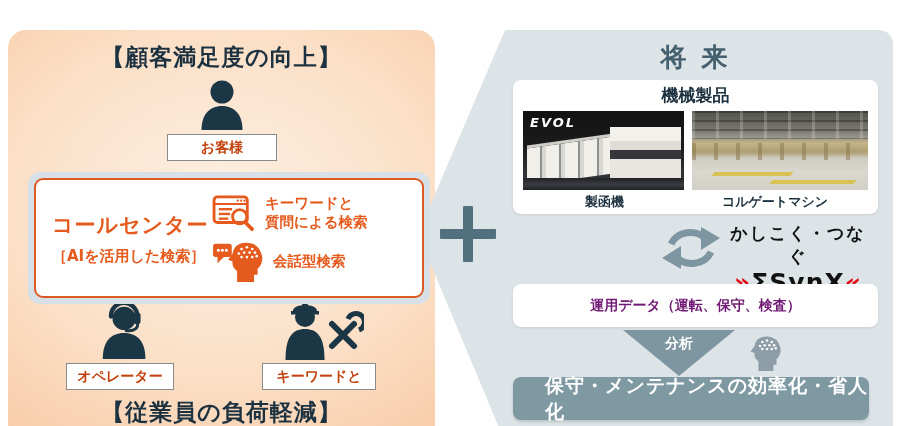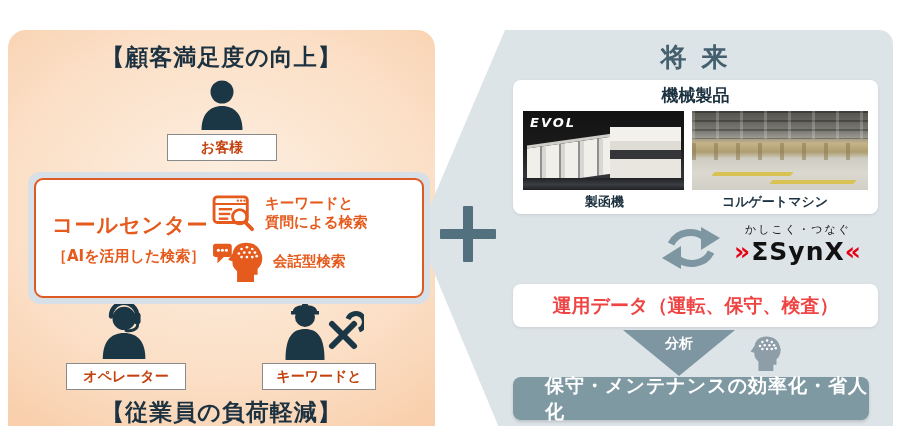--- a/index.html
+++ b/index.html
@@ -24,21 +24,21 @@
     position:absolute; background:#ffffff; border:1px solid #8a8a8a;
     color:#c2410c; font-weight:bold; font-size:14px; text-align:center;
     display:flex; align-items:center; justify-content:center;
   }
   .icon-navy { color:#1b3645; position:absolute; }
   .icon-navy svg { display:block; width:100%; height:100%; }
 
   .customer-icon { left:187px; top:50px; width:54px; height:50px; }
   .customer-label { left:159px; top:104px; width:110px; height:27px; }
   .operator-icon { left:88px; top:272px; width:62px; height:58px; }
-  .operator-label { left:58px; top:333px; width:120px; height:27px; }
+  .operator-label { left:58px; top:333px; width:108px; height:27px; }
   .service-icon { left:270px; top:268px; width:86px; height:62px; }
   .service-label { left:254px; top:333px; width:114px; height:27px; }
 
   
   .cc-halo {
     position:absolute; left:28px; top:150px; width:402px; height:132px;
     background:#d6e0e6; border-radius:12px; padding:6px; z-index:5;
   }
   .cc-box {
     width:100%; height:100%; background:#ffffff; border:2px solid #dd5a22;
@@ -89,28 +89,28 @@
     background:repeating-linear-gradient(90deg,rgba(235,235,230,.22) 0 3px,transparent 3px 24px),
                repeating-linear-gradient(180deg,rgba(0,0,0,.28) 0 2px,transparent 2px 9px); }
   .corr-machines { position:absolute; top:40%; left:0; right:0; height:22%;
     background:repeating-linear-gradient(90deg,rgba(140,122,80,.55) 0 4px,transparent 4px 22px); }
   .corr-stripe1 { position:absolute; bottom:14px; left:12%; width:45%; height:4px; background:#d9c254; transform:skewX(-40deg); }
   .corr-stripe2 { position:absolute; bottom:6px; left:45%; width:48%; height:4px; background:#d9c254; transform:skewX(-40deg); }
 
   .sync-icon { position:absolute; left:238px; top:190px; width:70px; height:56px; color:#7e96a1; }
   .sync-icon svg { display:block; width:100%; height:100%; }
   .synx-block { position:absolute; left:303px; top:192px; width:154px; text-align:center; }
-  .synx-tagline { color:#111111; font-weight:normal; font-size:11px; letter-spacing:2px; }
+  .synx-tagline { color:#111111; font-weight:bold; font-size:17px; letter-spacing:2px; }
   .synx-logo { margin-top:1px; font-weight:bold; font-size:25px; color:#111111; letter-spacing:1px; line-height:1.1; }
   .synx-logo .red { color:#e60012; }
 
   .data-box {
     position:absolute; left:95px; top:254px; width:365px; height:43px;
     background:#ffffff; border-radius:8px; box-shadow:0 1px 3px rgba(0,0,0,.10);
-    color:#ef4444; font-weight:bold; font-size:19px;
+    color:#701a75; font-weight:bold; font-size:14px;
     display:flex; align-items:center; justify-content:center;
   }
   .analysis { position:absolute; left:205px; top:300px; width:112px; height:46px; }
   .analysis svg { display:block; width:100%; height:100%; }
   .analysis-label {
     position:absolute; left:0; right:0; top:5px; text-align:center;
     color:#ffffff; font-weight:bold; font-size:14px;
   }
   .brain-icon { position:absolute; left:320px; top:298px; width:44px; height:50px; color:#8d9ea9; }
   .brain-icon svg { display:block; width:100%; height:100%; }

